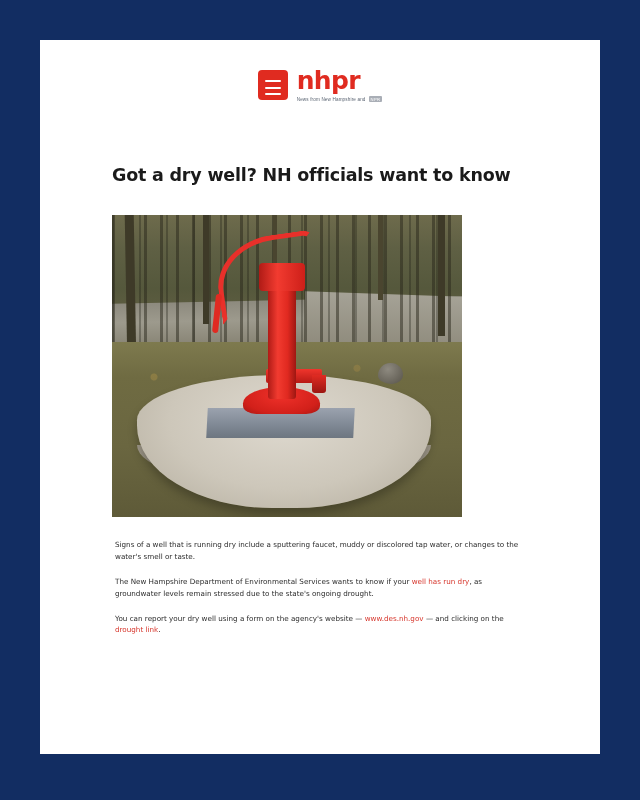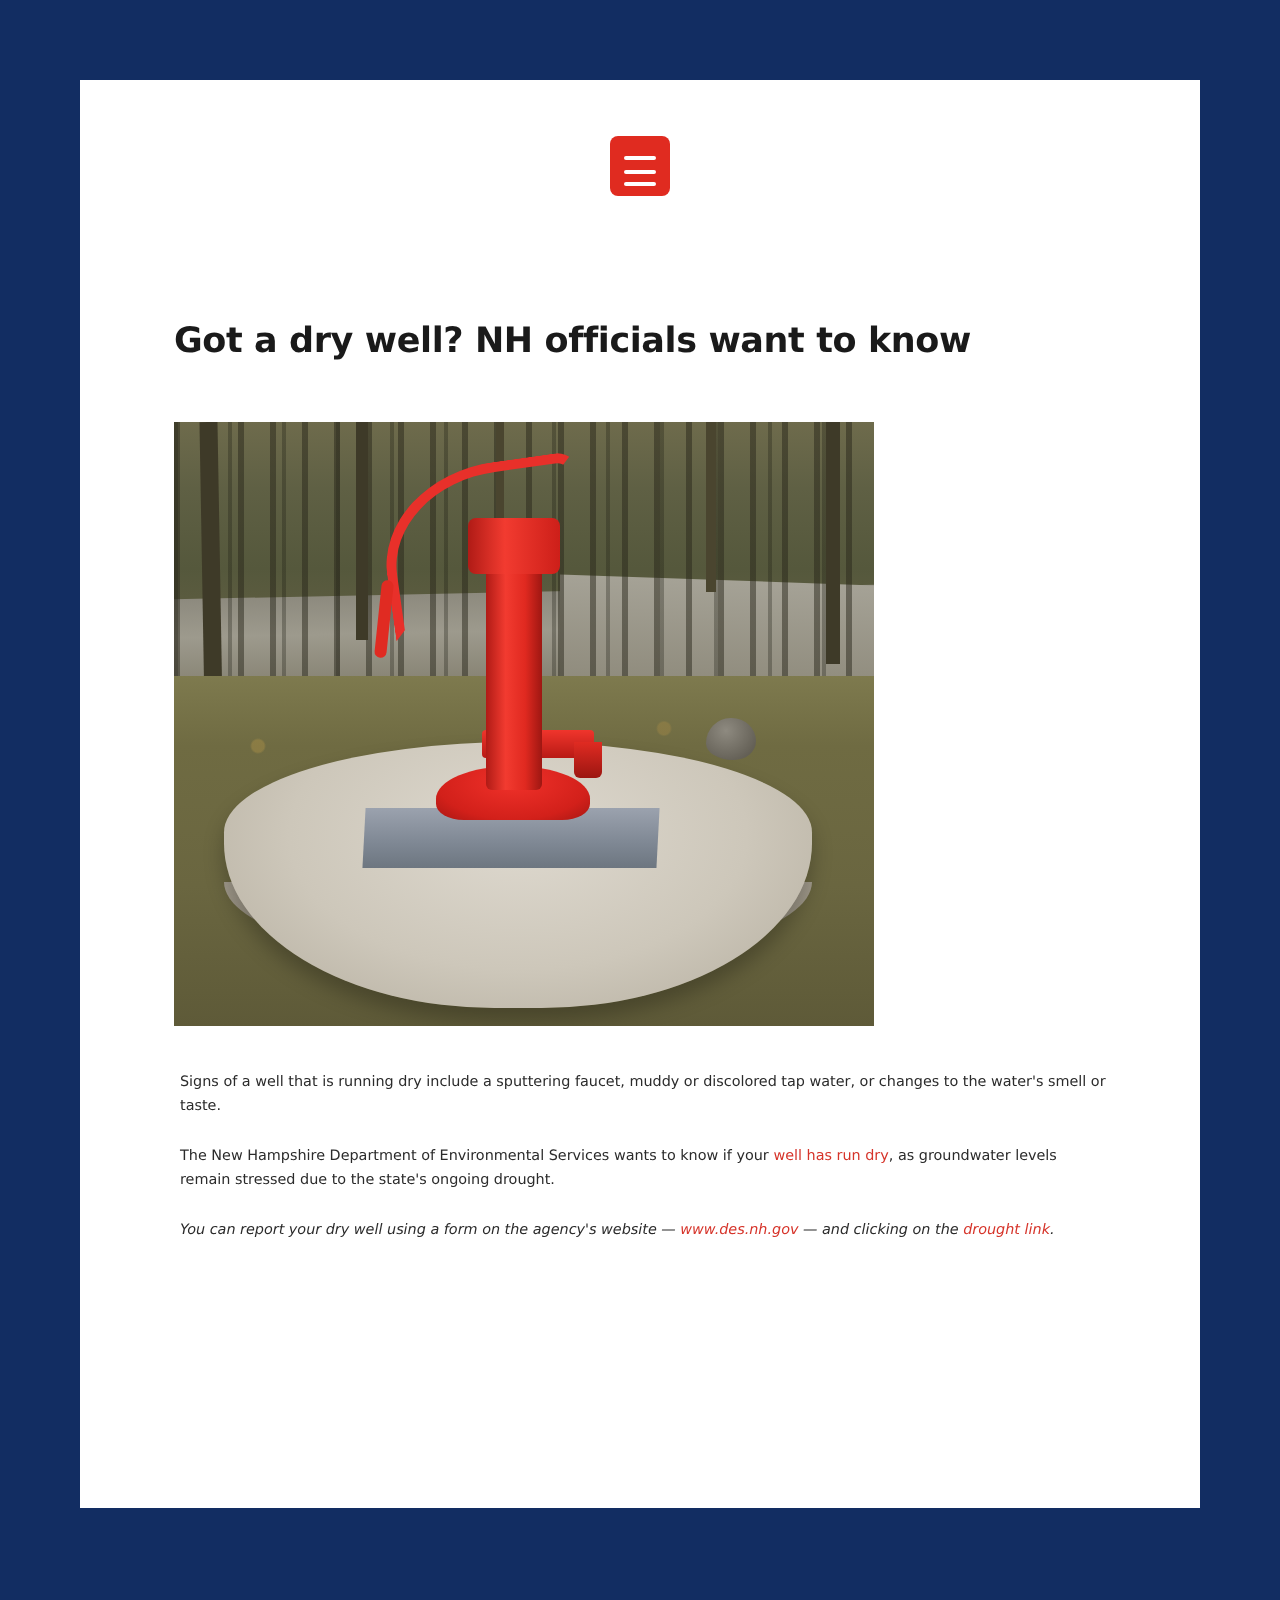--- a/index.html
+++ b/index.html
@@ -89,21 +89,21 @@
     background: #a9aeb6;
     color: #ffffff;
     font-size: 4.2px;
     padding: 0.5px 2px;
     border-radius: 1px;
     letter-spacing: 0.3px;
   }
 
   
   .article {
-    padding: 0 47px;
+    padding: 0 72px;
     box-sizing: border-box;
   }
   .headline {
     margin-top: 62px;
     font-family: "DejaVu Sans", sans-serif;
     font-size: 17.5px;
     font-weight: bold;
     line-height: 1.32;
     color: #1a1a1a;
     letter-spacing: -0.2px;
@@ -293,36 +293,43 @@
     margin-top: 22px;
     padding-left: 3px;
   }
   .body p {
     margin: 0 0 13px 0;
     font-family: "DejaVu Sans", sans-serif;
     font-size: 7.2px;
     line-height: 1.65;
     color: #2b2b2b;
   }
-  .body p:last-child { margin-bottom: 18px; font-style: italic; }
+  .body p:last-child { margin-bottom: 18px; }
   a.link {
     color: #d6342a;
     text-decoration: none;
   }
 </style>
 </head>
 <body>
 
 <div class="page">
 
   <div class="masthead">
     <div class="logo">
       <div class="logo-mark">
           <span class="bar3"></span>
         </div>
+      <div class="logo-text">
+        <div class="logo-word">nhpr</div>
+        <div class="logo-tag">
+          <span>News from New Hampshire and</span>
+          <span class="npr-badge">NPR</span>
+        </div>
+      </div>
     </div>
   </div>
 
   <div class="article">
 
     <h1 class="headline">Got a dry well? NH officials want to know</h1>
 
     <div class="photo-wrap">
       <div class="photo">
         <div class="bg-forest"></div>

